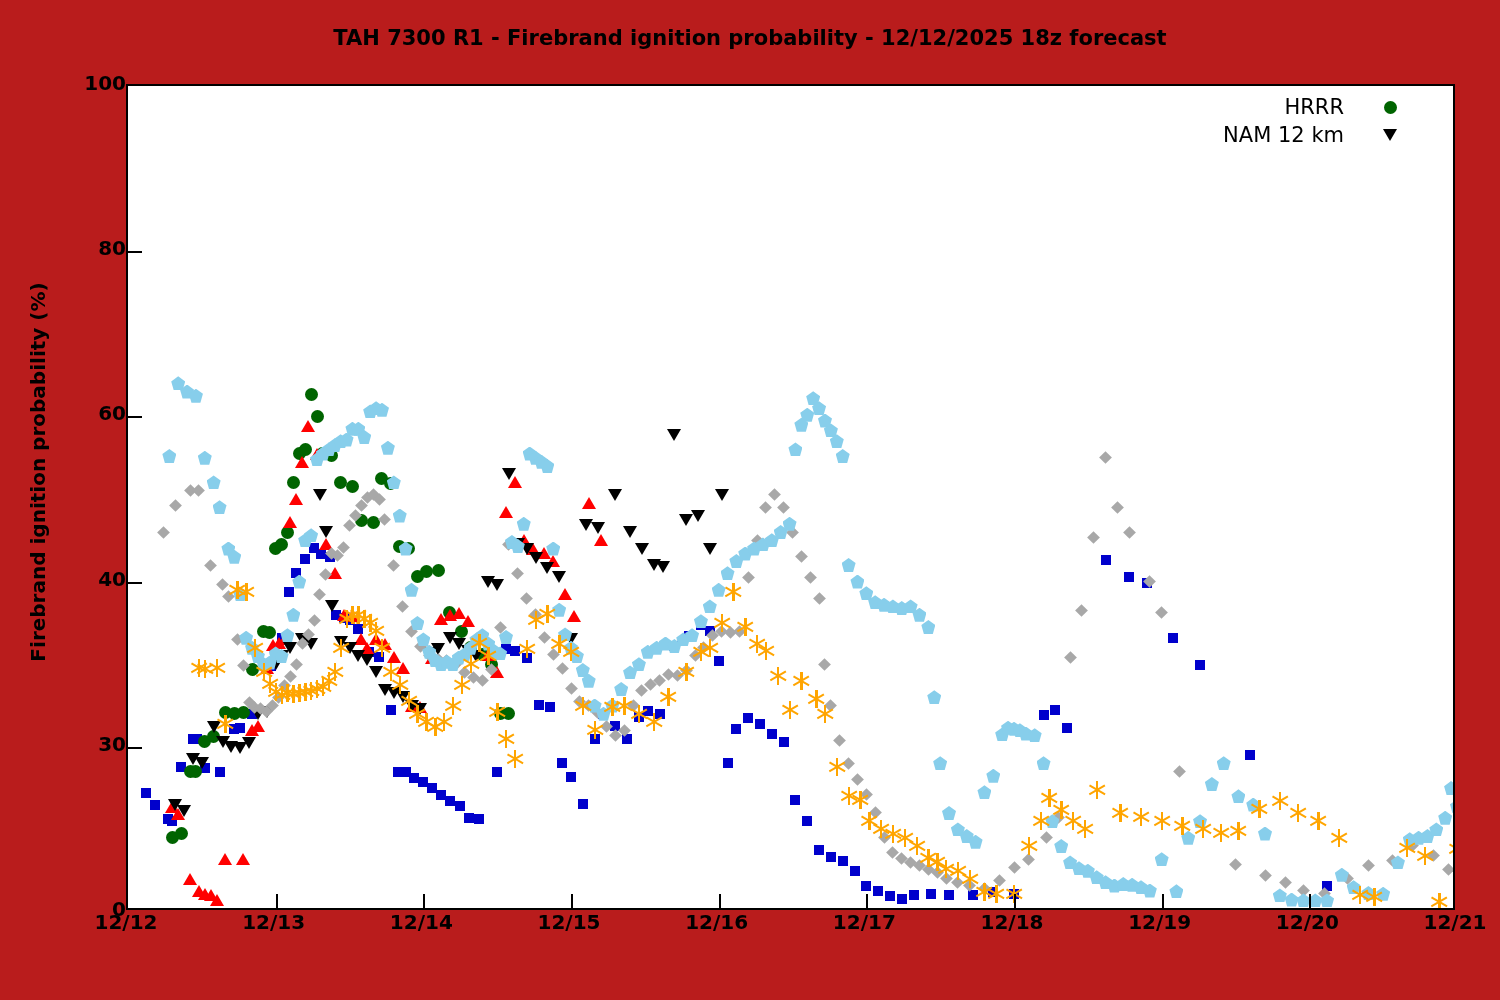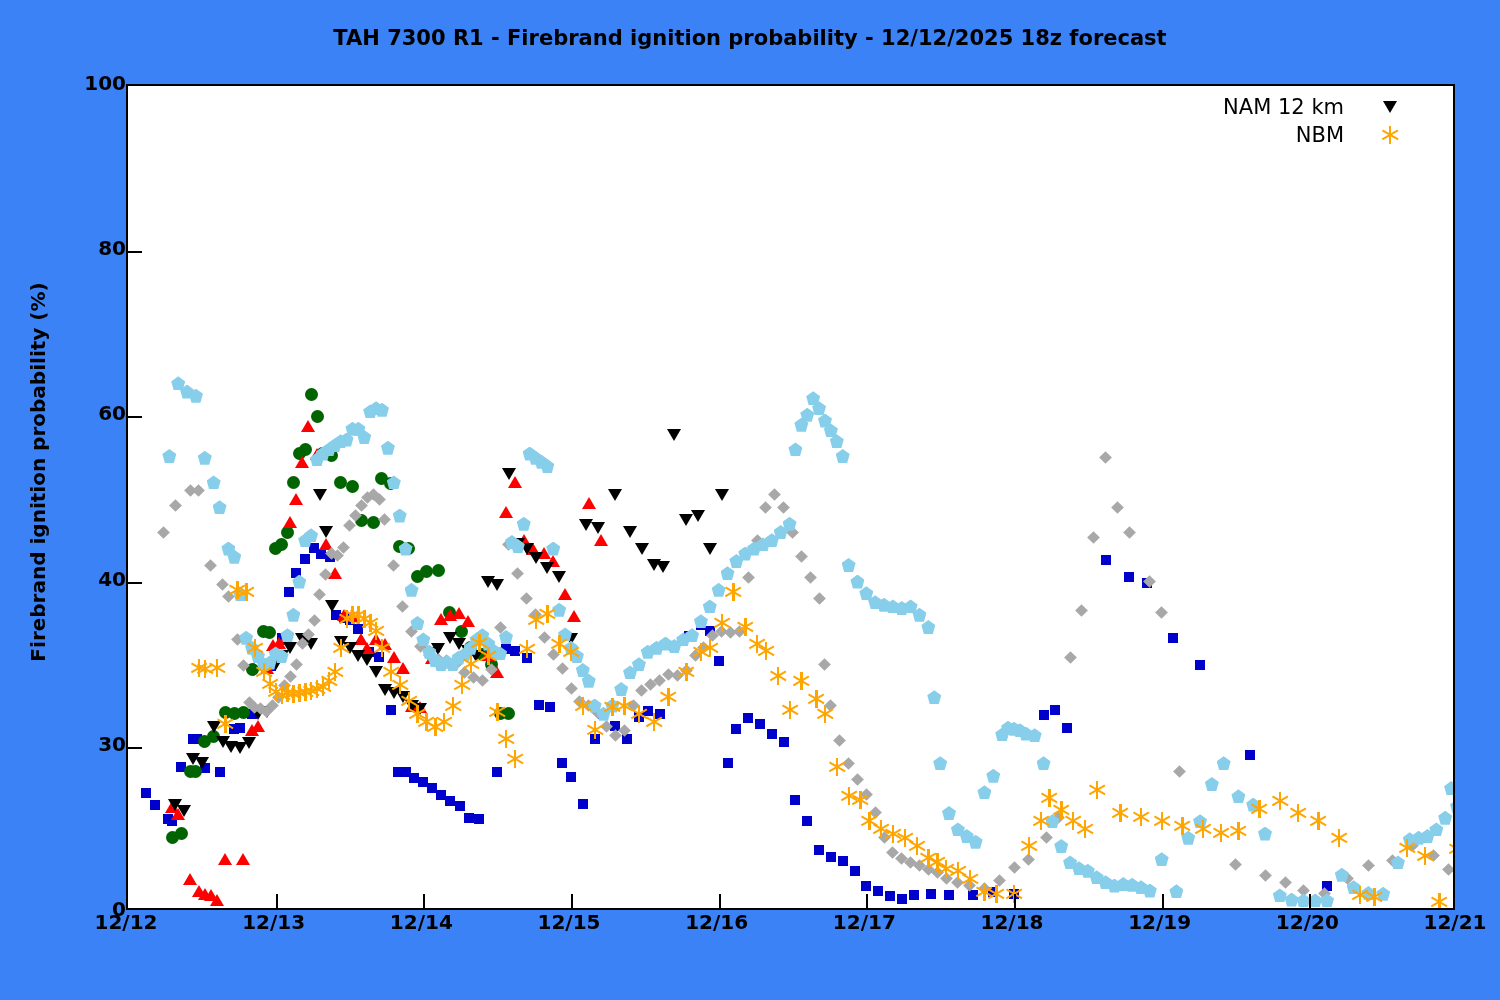--- a/index.html
+++ b/index.html
@@ -1,17 +1,17 @@
 <!DOCTYPE html>
 <html><head>
 <meta charset="utf-8">
 <style>
   html,body{margin:0;padding:0;background:#ffffff;}
   body{width:1500px;height:1000px;overflow:hidden;font-family:"DejaVu Sans",sans-serif;}
-  #root{position:relative;width:1500px;height:1000px;background:#3b82f6;}
+  #root{position:relative;width:1500px;height:1000px;background:#b91c1c;}
 
   .chart-title{
     position:absolute;left:0;top:26px;width:1500px;text-align:center;
     font-family:"DejaVu Sans",sans-serif;font-weight:bold;font-size:21px;color:#000;
     letter-spacing:0px;
   }
 
   .ylabel{
     position:absolute;left:-212px;top:460px;width:500px;text-align:center;
     transform:rotate(-90deg);transform-origin:center center;
@@ -1178,30 +1178,26 @@
         <div class="xtick-mark" style="left: 590.667px;"></div>
         <div class="xtick-mark" style="left: 738.333px;"></div>
         <div class="xtick-mark" style="left: 886px;"></div>
         <div class="xtick-mark" style="left: 1033.67px;"></div>
         <div class="xtick-mark" style="left: 1181.33px;"></div>
       </div>
   </div>
 
   <div id="legend">
       <div class="legend-row">
+        <div class="legend-label">HRRR</div>
+        <div class="legend-swatch">
+          <div class="mk mk-circle sw-center" style="background: rgb(0, 100, 0);"></div>
+        </div>
+      </div>
+      <div class="legend-row">
         <div class="legend-label">NAM 12 km</div>
         <div class="legend-swatch">
           <div class="mk mk-tri-down sw-center" style="border-top: 12px solid rgb(0, 0, 0);"></div>
         </div>
       </div>
-      <div class="legend-row">
-        <div class="legend-label">NBM</div>
-        <div class="legend-swatch">
-          <div class="mk mk-ast sw-center">
-            <span style="background: rgb(255, 165, 0); transform: rotate(0deg); transform-origin: center center;"></span>
-            <span style="background: rgb(255, 165, 0); transform: rotate(60deg); transform-origin: center center;"></span>
-            <span style="background: rgb(255, 165, 0); transform: rotate(120deg); transform-origin: center center;"></span>
-          </div>
-        </div>
-      </div>
     </div>
 
 </div>
 
 </body></html>

